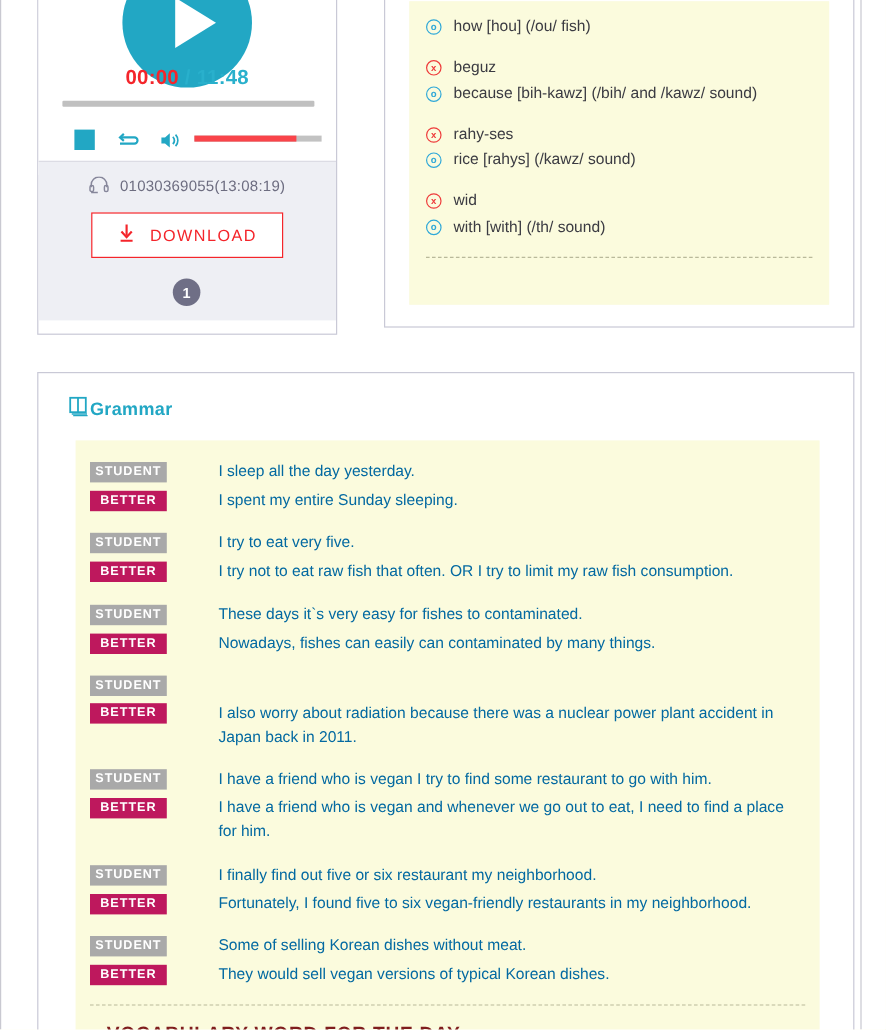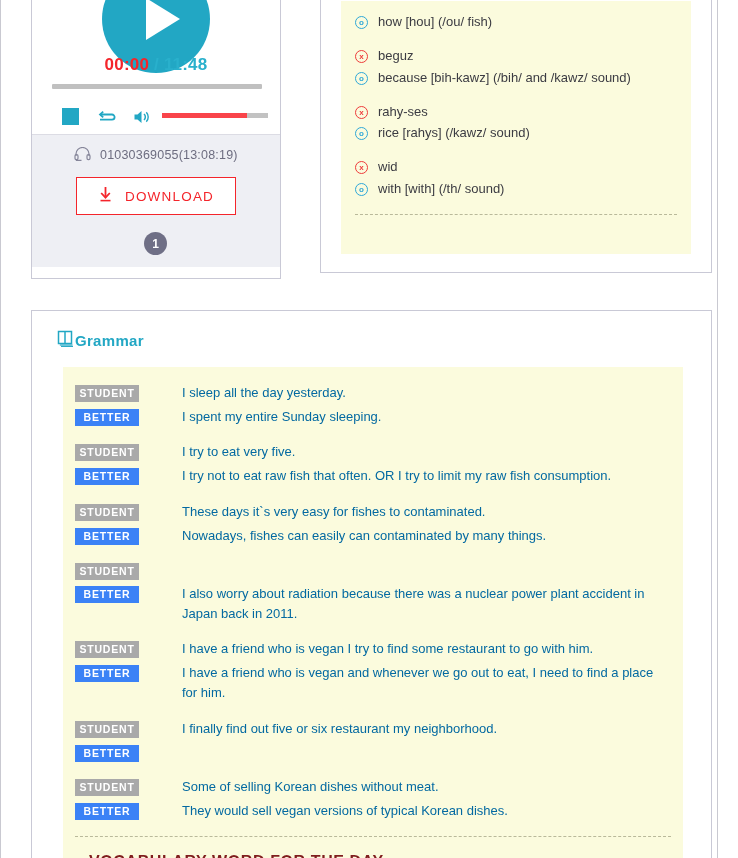--- a/index.html
+++ b/index.html
@@ -218,21 +218,21 @@
     font-size: 10.5px;
     font-weight: bold;
     letter-spacing: 0.8px;
     color: #ffffff;
     text-align: center;
     line-height: 17px;
     margin-right: 11px;
     margin-top: 2px;
   }
   .badge-student { background: #a9a9a9; }
-  .badge-better { background: #3b82f6; }
+  .badge-better { background: #be185d; }
   .gr-text {
     flex: 1 1 auto;
     font-size: 13px;
     color: #0369a1;
     line-height: 1.55;
   }
   #vocab-divider {
     border-top: 1px dashed #b9b99a;
     margin: 9px 0 16px 0;
   }
@@ -430,20 +430,21 @@
               <span class="gr-text">I have a friend who is vegan and whenever we go out to eat, I need to find a place for him.</span>
             </div>
           </div>
           <div class="gr-group">
             <div class="gr-row">
               <span class="gr-badge badge-student">STUDENT</span>
               <span class="gr-text">I finally find out five or six restaurant my neighborhood.</span>
             </div>
             <div class="gr-row">
               <span class="gr-badge badge-better">BETTER</span>
+              <span class="gr-text">Fortunately, I found five to six vegan-friendly restaurants in my neighborhood.</span>
             </div>
           </div>
           <div class="gr-group">
             <div class="gr-row">
               <span class="gr-badge badge-student">STUDENT</span>
               <span class="gr-text">Some of selling Korean dishes without meat.</span>
             </div>
             <div class="gr-row">
               <span class="gr-badge badge-better">BETTER</span>
               <span class="gr-text">They would sell vegan versions of typical Korean dishes.</span>

